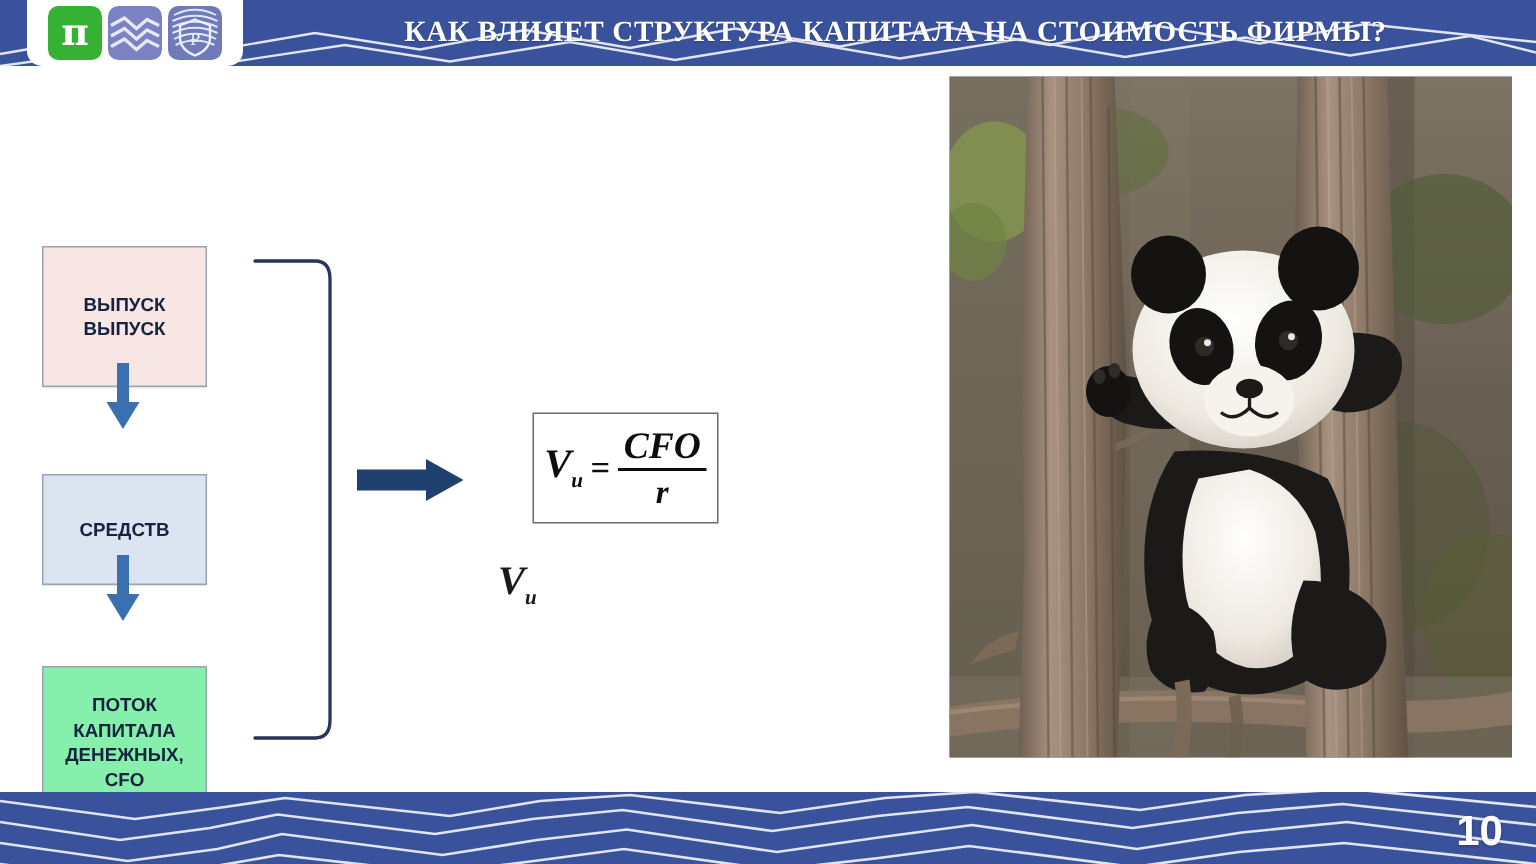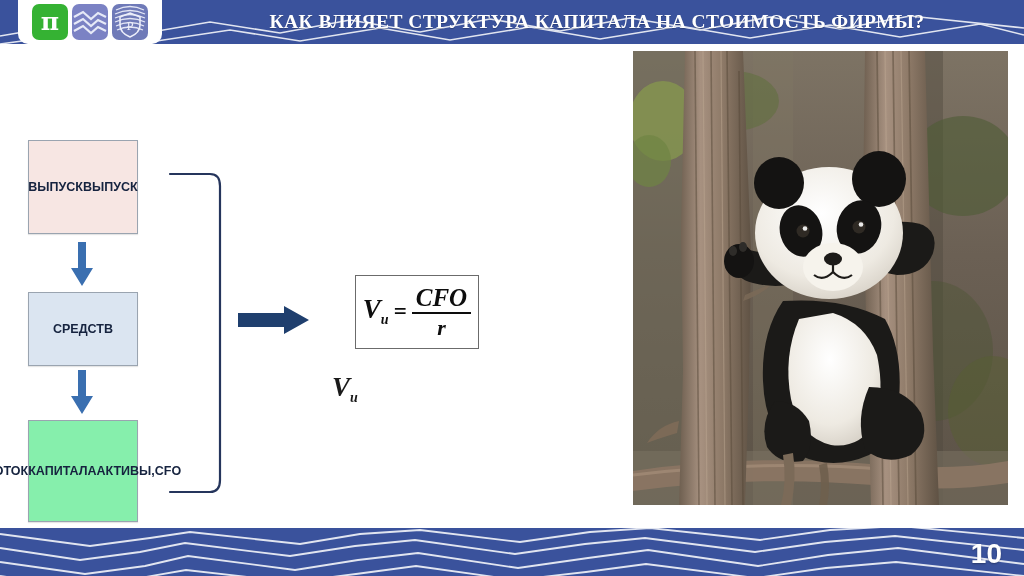--- a/index.html
+++ b/index.html
@@ -103,29 +103,30 @@
     font-size: 21px;
     line-height: 1.36;
     letter-spacing: 0.1px;
   }
 
   
   .flow-box {
     position: absolute;
     border: 1px solid #9aa4b0;
     display: flex;
-    flex-direction: row;
+    flex-direction: column;
     align-items: center;
     justify-content: center;
     text-align: center;
     color: #16233f;
     font-weight: bold;
     font-size: 12.5px;
     line-height: 1.32;
     box-shadow: 0 1px 1px rgba(0,0,0,0.10);
+    margin-top: 24px;
   }
   #box-issue {
     left: 28px; top: 140px;
     width: 108px; height: 92px;
     background: #f7e6e3;
   }
   #box-assets {
     left: 28px; top: 292px;
     width: 108px; height: 72px;
     background: #dbe5f1;
@@ -330,21 +331,21 @@
     <span>СРЕДСТВ</span>
   </div>
 
   <svg class="down-arrow" id="arrow-2" viewBox="0 0 24 46">
     <path d="M8 0 L16 0 L16 26 L23 26 L12 44 L1 26 L8 26 Z" fill="#3a6fb0"></path>
   </svg>
 
   <div class="flow-box" id="box-cfo">
     <span>ПОТОК</span>
     <span>КАПИТАЛА</span>
-    <span>АКТИВЫ,</span>
+    <span>ДЕНЕЖНЫХ,</span>
     <span>CFO</span>
   </div>
 
   <svg class="bracket" viewBox="0 0 56 322">
     <path d="M2 2 L42 2 Q52 2 52 14 L52 308 Q52 320 42 320 L2 320" fill="none" stroke="#25355c" stroke-width="2.2" stroke-linecap="round"></path>
   </svg>
 
   <svg class="big-arrow" viewBox="0 0 72 30">
     <path d="M0 8 L46 8 L46 1 L71 15 L46 29 L46 22 L0 22 Z" fill="#1f3f6e"></path>
   </svg>

